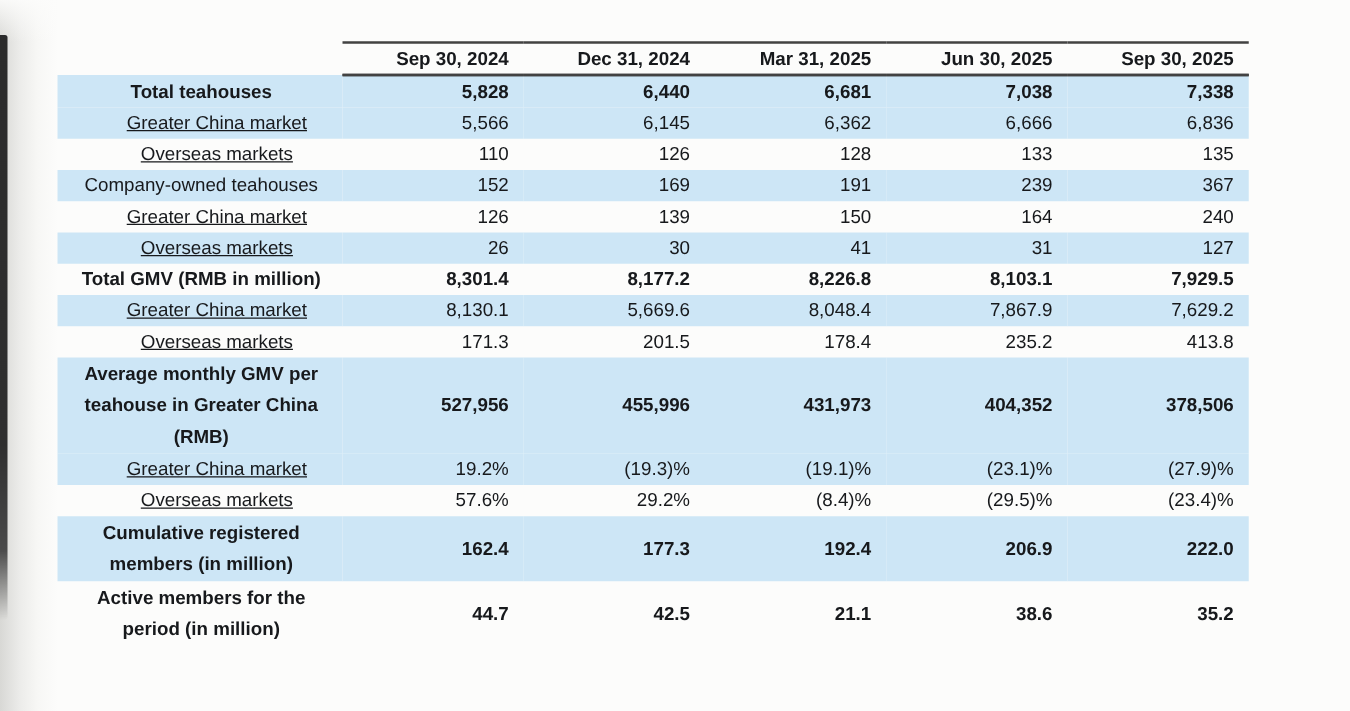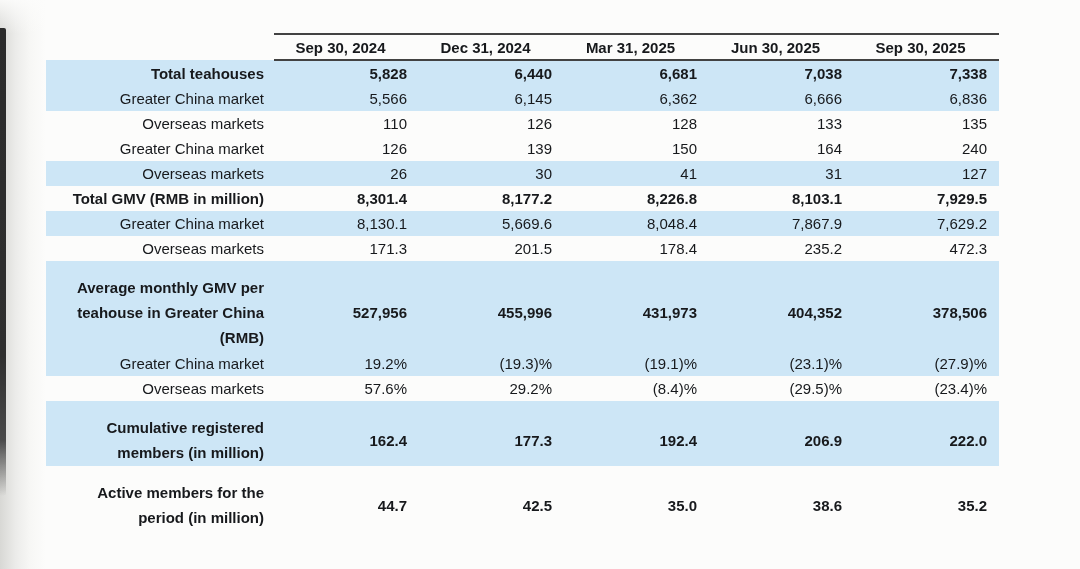--- a/index.html
+++ b/index.html
@@ -36,44 +36,44 @@
     border-collapse: collapse;
     table-layout: fixed;
     font-size: 15px;
   }
   col.c-label { width: 228px; }
   col.c-val   { width: 145px; }
 
   thead th {
     height: 26px;
     font-weight: 700;
-    text-align: center;
+    text-align: right;
     padding: 0 12px 0 0;
     border-top: 2px solid #424242;
     border-bottom: 2px solid #424242;
     white-space: nowrap;
   }
   thead th.corner { border: none; }
 
   tbody td {
     height: 25px;
     line-height: 25px;
     vertical-align: middle;
     padding: 0 12px 0 0;
     text-align: right;
   }
   tbody td.label {
-    text-align: right;
+    text-align: center;
     padding: 0 10px 0 12px;
     line-height: 25px;
   }
-  tbody tr.indent-1 td.label { padding-left: 37px; }
+  tbody tr.indent-1 td.label { padding-left: 37px; text-decoration: underline; }
   tbody tr.shaded { background: var(--shade, #cde6f6); }
   tbody tr.bold   { font-weight: 700; }
-  tbody tr.multiline td { padding-top: 14px; padding-bottom: 1px; }
+  tbody tr.multiline td { padding-top: 1px; padding-bottom: 1px; }
 </style>
 </head>
 <body>
 
 <div class="edge-wash"></div>
 <div class="edge-wash-top"></div>
 <div class="edge-line"></div>
 
 <table class="data-table">
   <colgroup>
@@ -112,20 +112,28 @@
         <td>6,836</td>
       </tr>
       <tr class="indent-1">
         <td class="label">Overseas markets</td>
         <td>110</td>
         <td>126</td>
         <td>128</td>
         <td>133</td>
         <td>135</td>
       </tr>
+      <tr class="shaded indent-0">
+        <td class="label">Company-owned teahouses</td>
+        <td>152</td>
+        <td>169</td>
+        <td>191</td>
+        <td>239</td>
+        <td>367</td>
+      </tr>
       <tr class="indent-1">
         <td class="label">Greater China market</td>
         <td>126</td>
         <td>139</td>
         <td>150</td>
         <td>164</td>
         <td>240</td>
       </tr>
       <tr class="shaded indent-1">
         <td class="label">Overseas markets</td>
@@ -150,21 +158,21 @@
         <td>8,048.4</td>
         <td>7,867.9</td>
         <td>7,629.2</td>
       </tr>
       <tr class="indent-1">
         <td class="label">Overseas markets</td>
         <td>171.3</td>
         <td>201.5</td>
         <td>178.4</td>
         <td>235.2</td>
-        <td>472.3</td>
+        <td>413.8</td>
       </tr>
       <tr class="shaded bold indent-0 multiline">
         <td class="label">Average monthly GMV per teahouse in Greater China (RMB)</td>
         <td>527,956</td>
         <td>455,996</td>
         <td>431,973</td>
         <td>404,352</td>
         <td>378,506</td>
       </tr>
       <tr class="shaded indent-1">
@@ -188,18 +196,18 @@
         <td>162.4</td>
         <td>177.3</td>
         <td>192.4</td>
         <td>206.9</td>
         <td>222.0</td>
       </tr>
       <tr class="bold indent-0 multiline">
         <td class="label">Active members for the period (in million)</td>
         <td>44.7</td>
         <td>42.5</td>
-        <td>35.0</td>
+        <td>21.1</td>
         <td>38.6</td>
         <td>35.2</td>
       </tr>
     </tbody>
 </table>
 
 </body></html>

